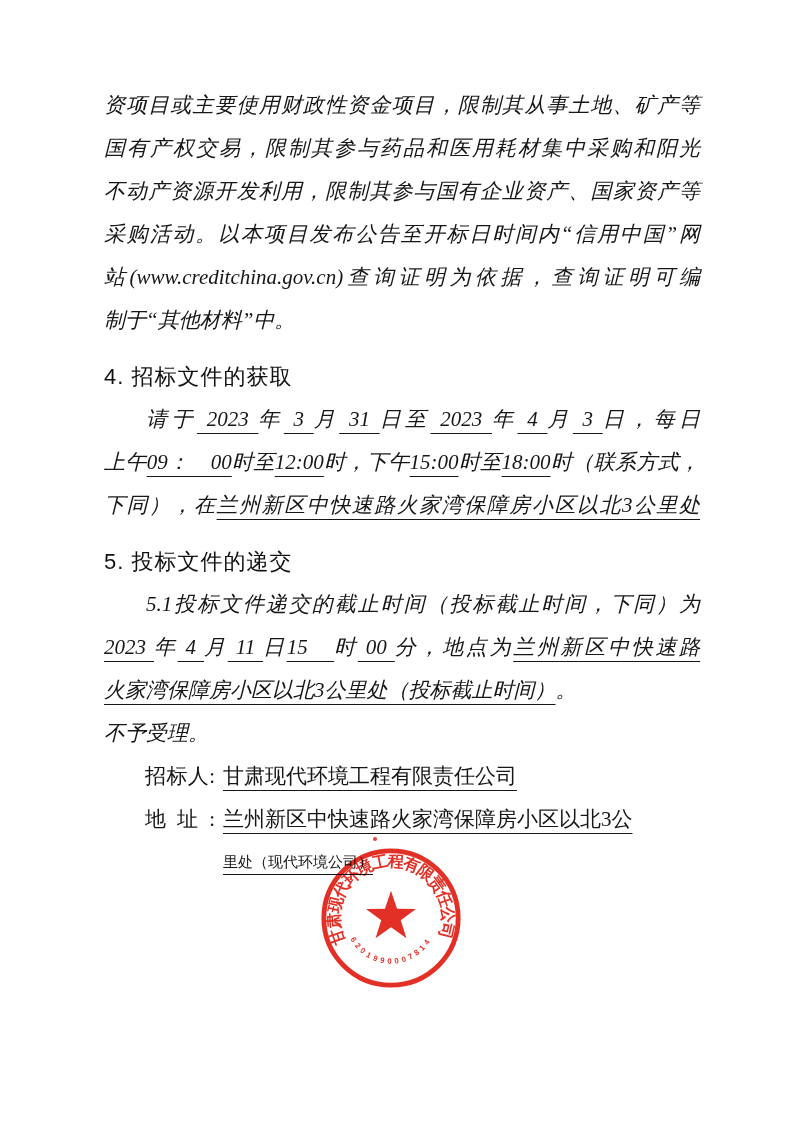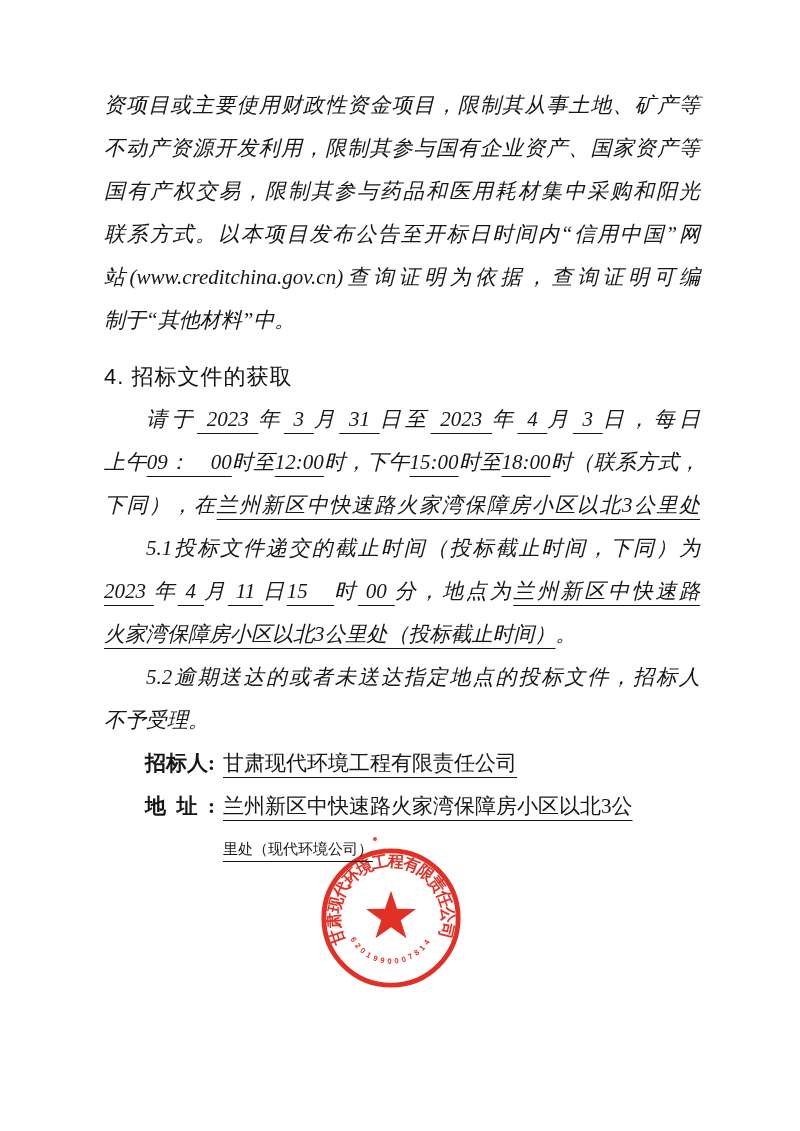--- a/index.html
+++ b/index.html
@@ -25,21 +25,20 @@
   .heading{
     font-family:"Liberation Sans","DejaVu Sans",sans-serif;
     font-weight:normal; font-size:22px; line-height:43px; height:43px;
     margin-top:13px; letter-spacing:1px; color:#111;
   }
   .contact-row{font-size:21px; line-height:43px; height:43px; padding-left:41px;}
   .clabel{
     display:inline-block; width:70px;
     text-align:justify; text-align-last:justify;
     vertical-align:baseline;
-    font-weight:bold;
   }
   .cgap{display:inline-block; width:8px;}
   .cvalue{
     text-decoration:underline; text-underline-offset:7px; text-decoration-thickness:1px;
   }
   .cont-line{font-size:15px; line-height:43px; height:43px; padding-left:119px;}
   .cont-line .cvalue{}
   .seal{
     position:absolute; left:318px; top:843px; width:146px; height:150px;
     mix-blend-mode:multiply; opacity:.95; pointer-events:none;
@@ -50,33 +49,33 @@
     mix-blend-mode:multiply; opacity:.85;
   }
 </style>
 </head>
 <body>
 
 <div class="page">
 
   <div class="content" id="doc-body">
       <div class="line full"><span class="seg">资项目或主要使用财政性资金项目，限制其从事土地、矿产等</span></div>
+      <div class="line full"><span class="seg">国有产权交易，限制其参与药品和医用耗材集中采购和阳光</span></div>
       <div class="line full"><span class="seg">不动产资源开发利用，限制其参与国有企业资产、国家资产等</span></div>
-      <div class="line full"><span class="seg">国有产权交易，限制其参与药品和医用耗材集中采购和阳光</span></div>
-      <div class="line full"><span class="seg">联系方式。以本项目发布公告至开标日时间内“信用中国”网</span></div>
+      <div class="line full"><span class="seg">采购活动。以本项目发布公告至开标日时间内“信用中国”网</span></div>
       <div class="line full"><span class="seg">站(www.creditchina.gov.cn)查询证明为依据，查询证明可编</span></div>
       <div class="line"><span class="seg">制于“其他材料”中。</span></div>
       <div class="heading">4. 招标文件的获取</div>
       <div class="line full indent"><span class="seg">请于</span><span class="seg u"> 2023 </span><span class="seg">年</span><span class="seg u"> 3 </span><span class="seg">月</span><span class="seg u"> 31 </span><span class="seg">日至</span><span class="seg u"> 2023 </span><span class="seg">年</span><span class="seg u"> 4 </span><span class="seg">月</span><span class="seg u"> 3 </span><span class="seg">日，每日</span></div>
       <div class="line full"><span class="seg">上午</span><span class="seg u">09：　00</span><span class="seg">时至</span><span class="seg u">12:00</span><span class="seg">时，下午</span><span class="seg u">15:00</span><span class="seg">时至</span><span class="seg u">18:00</span><span class="seg">时（联系方式，</span></div>
       <div class="line full"><span class="seg">下同），在</span><span class="seg u">兰州新区中快速路火家湾保障房小区以北3公里处</span></div>
+      <div class="heading">5. 投标文件的递交</div>
       <div class="line full indent"><span class="seg">5.1投标文件递交的截止时间（投标截止时间，下同）为</span></div>
       <div class="line full"><span class="seg u">2023 </span><span class="seg">年</span><span class="seg u"> 4 </span><span class="seg">月</span><span class="seg u"> 11 </span><span class="seg">日</span><span class="seg u">15　</span><span class="seg">时</span><span class="seg u"> 00 </span><span class="seg">分，地点为</span><span class="seg u">兰州新区中快速路</span></div>
       <div class="line"><span class="seg u">火家湾保障房小区以北3公里处（投标截止时间）</span><span class="seg">。</span></div>
-      <div class="line full indent"><span class="seg">5.2逾期送达的或者未送达指定地点的投标文件，招标人</span></div>
       <div class="line"><span class="seg">不予受理。</span></div>
       <div class="contact-row"><span class="clabel">招标人:</span><span class="cgap"></span><span class="cvalue">甘肃现代环境工程有限责任公司</span></div>
       <div class="contact-row"><span class="clabel">地址:</span><span class="cgap"></span><span class="cvalue">兰州新区中快速路火家湾保障房小区以北3公</span></div>
       <div class="cont-line"><span class="cvalue">里处（现代环境公司）</span></div>
     </div>
 
   <div class="seal-dot"></div>
 
   <svg class="seal" viewBox="0 0 150 150" xmlns="http://www.w3.org/2000/svg">
     <g fill="none">

